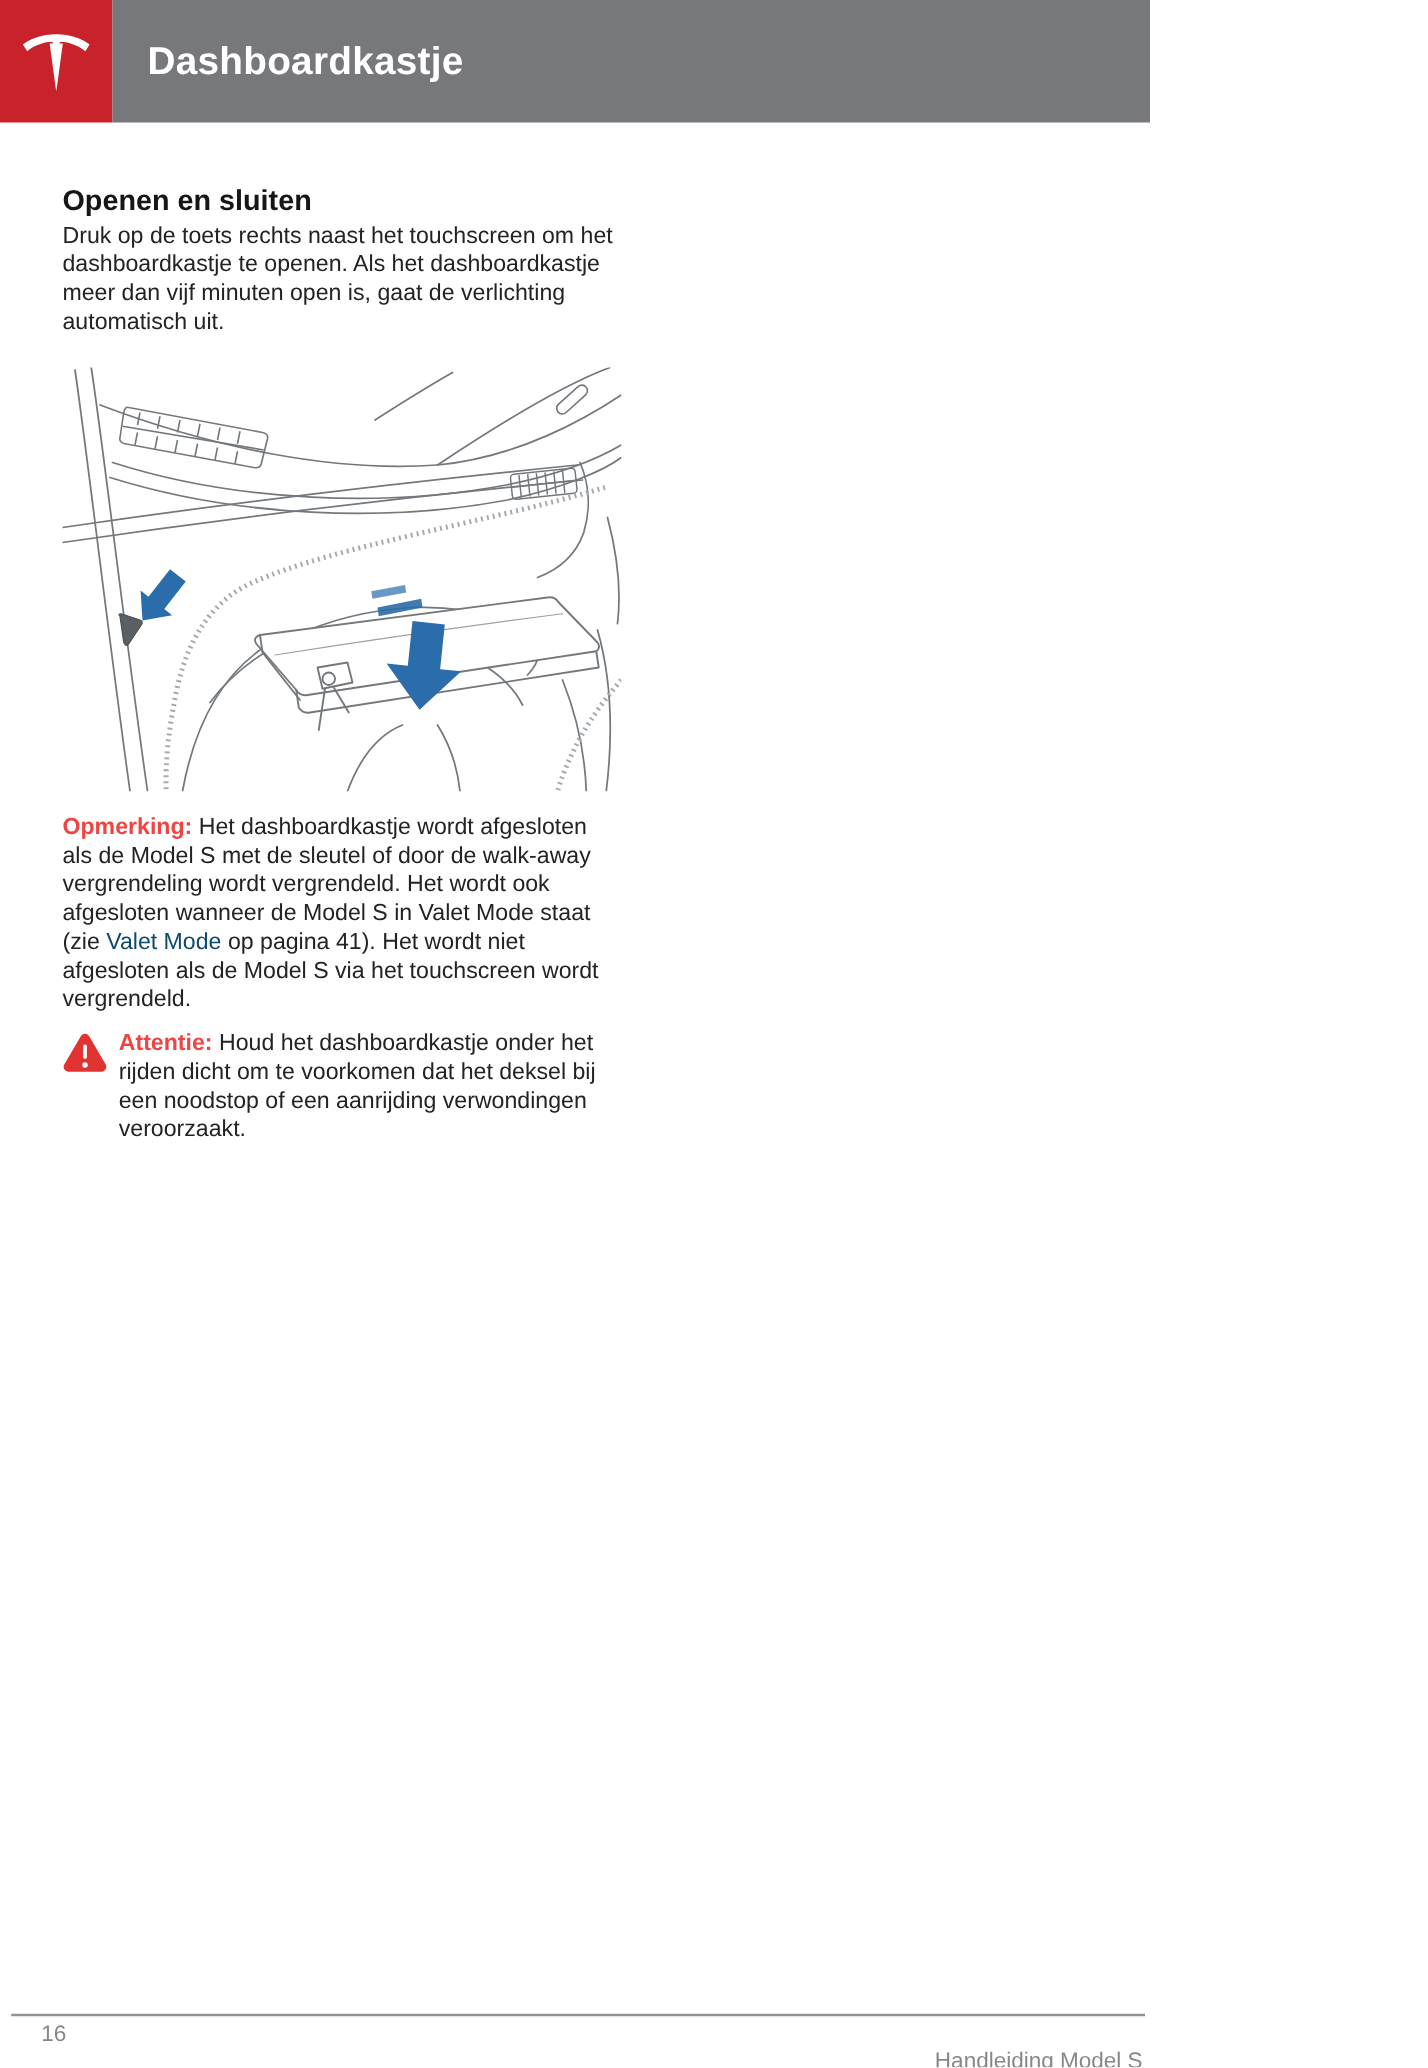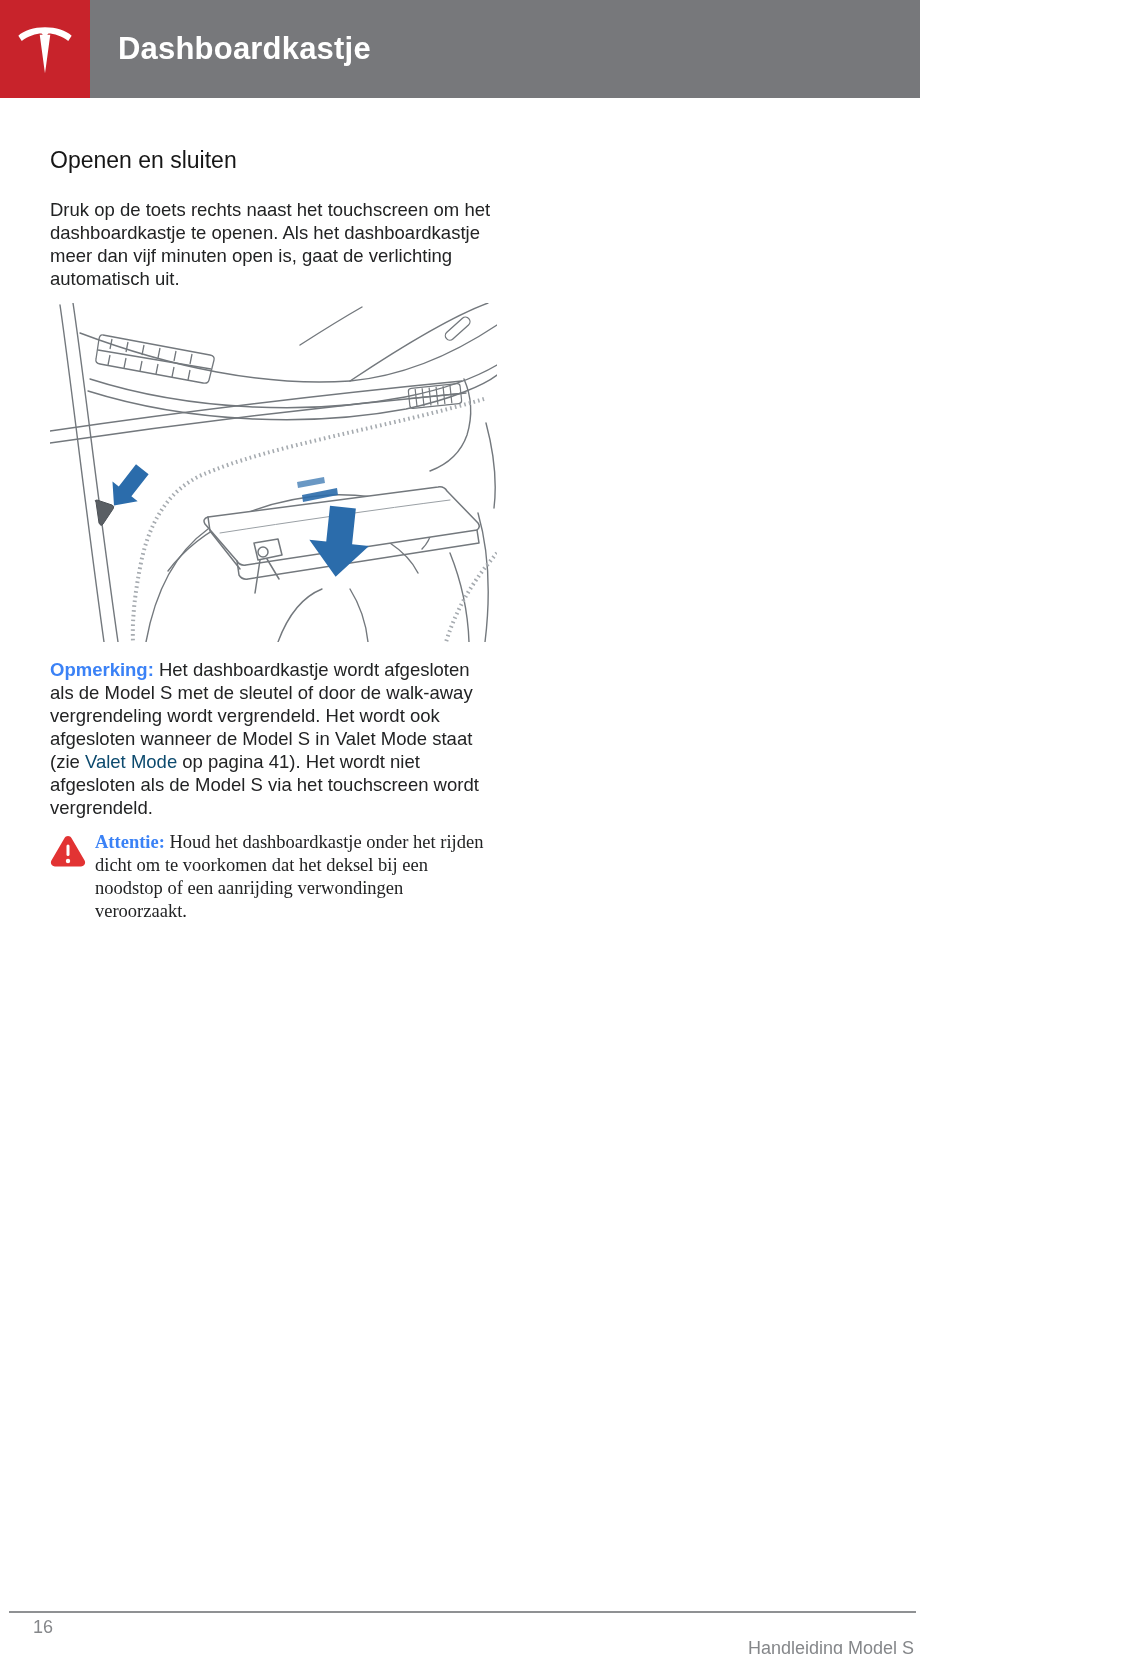--- a/index.html
+++ b/index.html
@@ -8,30 +8,30 @@
     position:relative; width:920px; height:1654px; background:#ffffff;
     font-family:"Liberation Sans", sans-serif; color:#1f1f1f; overflow:hidden;
   }
   
   .hdr { display:flex; height:98px; width:100%; }
   .logo-box { width:90px; height:98px; background:#c8232b; display:flex; align-items:center; justify-content:center; flex:0 0 90px; }
   .hdr-bar { flex:1; background:#77787b; display:flex; align-items:center; padding-left:28px; }
   .hdr-bar h1 { color:#ffffff; font-size:31px; font-weight:bold; letter-spacing:0.2px; }
   
   .content { padding:49px 0 0 50px; width:497px; }
-  .content h2 { font-size:23px; font-weight:normal; color:#161616; margin-bottom:24px; }
+  .content h2 { font-size:23px; font-weight:bold; color:#161616; margin-bottom:2px; }
   .body-text { font-size:18.5px; line-height:23px; color:#222324; width:447px; }
-  .intro { margin-bottom:13px; }
+  .intro { margin-bottom:26px; }
   .illustration { width:447px; height:339px; margin-bottom:16px; }
   .note { margin-bottom:11px; }
-  .body-text strong { color:#3b82f6; }
+  .body-text strong { color:#ef4444; }
   .link { color:#0c4a6e; text-decoration:none; cursor:pointer; }
   .warning { display:flex; align-items:flex-start; margin-top:12px; }
   .warn-icon { flex:0 0 36px; margin-top:3px; }
-  .warning .body-text { width:395px; margin-left:9px;font-family:Liberation Serif, serif; }
+  .warning .body-text { width:395px; margin-left:9px; }
   
   .footer {
     position:absolute; top:1611px; left:9px; right:4px;
     border-top:2px solid #8f9193; padding-top:4px;
     display:flex; justify-content:space-between;
     color:#85878a; font-size:18px;
   }
   .footer .pgnum { padding-left:24px; }
   .footer .doc { padding-right:2px;margin-top:21px; }
 </style>

